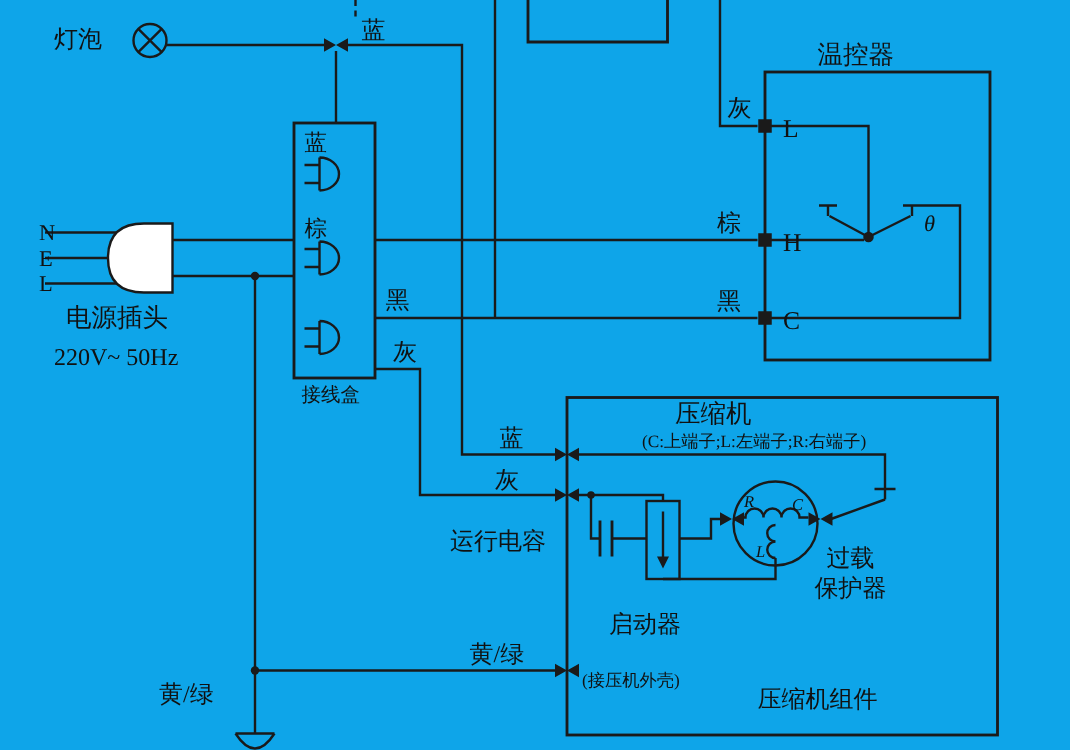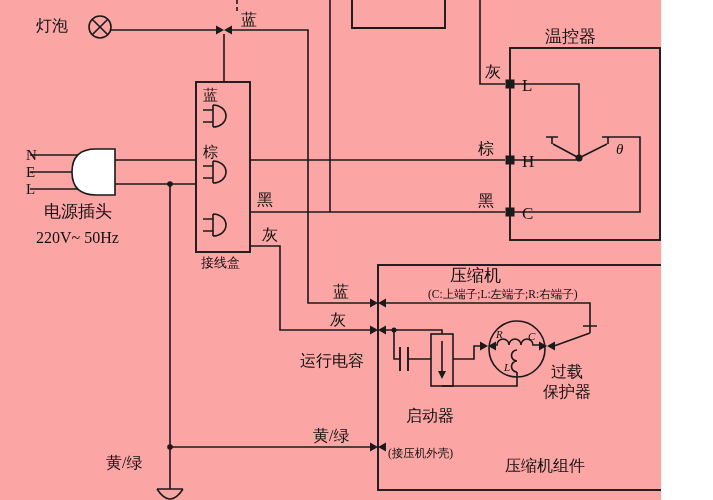--- a/index.html
+++ b/index.html
@@ -1,16 +1,16 @@
 <!DOCTYPE html>
 <html><head>
 <meta charset="utf-8">
 <style>
   html,body{margin:0;padding:0;background:#fff;}
-  #stage{position:relative;width:661px;height:500px;background:#fca5a5;overflow:hidden;}
+  #stage{position:relative;width:713px;height:500px;background:#0ea5e9;overflow:hidden;}
   svg{display:block;}
   .w{stroke:#1a1a1a;stroke-width:1.6;fill:none;}
   .wb{stroke:#1a1a1a;stroke-width:1.9;fill:none;}
   .f{fill:#1a1a1a;stroke:none;}
   .dash{stroke:#1a1a1a;stroke-width:1.6;fill:none;stroke-dasharray:4 3;}
   .body{fill:#ffffff;stroke:#1a1a1a;stroke-width:1.6;}
   text{fill:#111111;font-family:"Liberation Serif","DejaVu Serif",serif;}
   .it{font-style:italic;}
 </style>
 </head>

